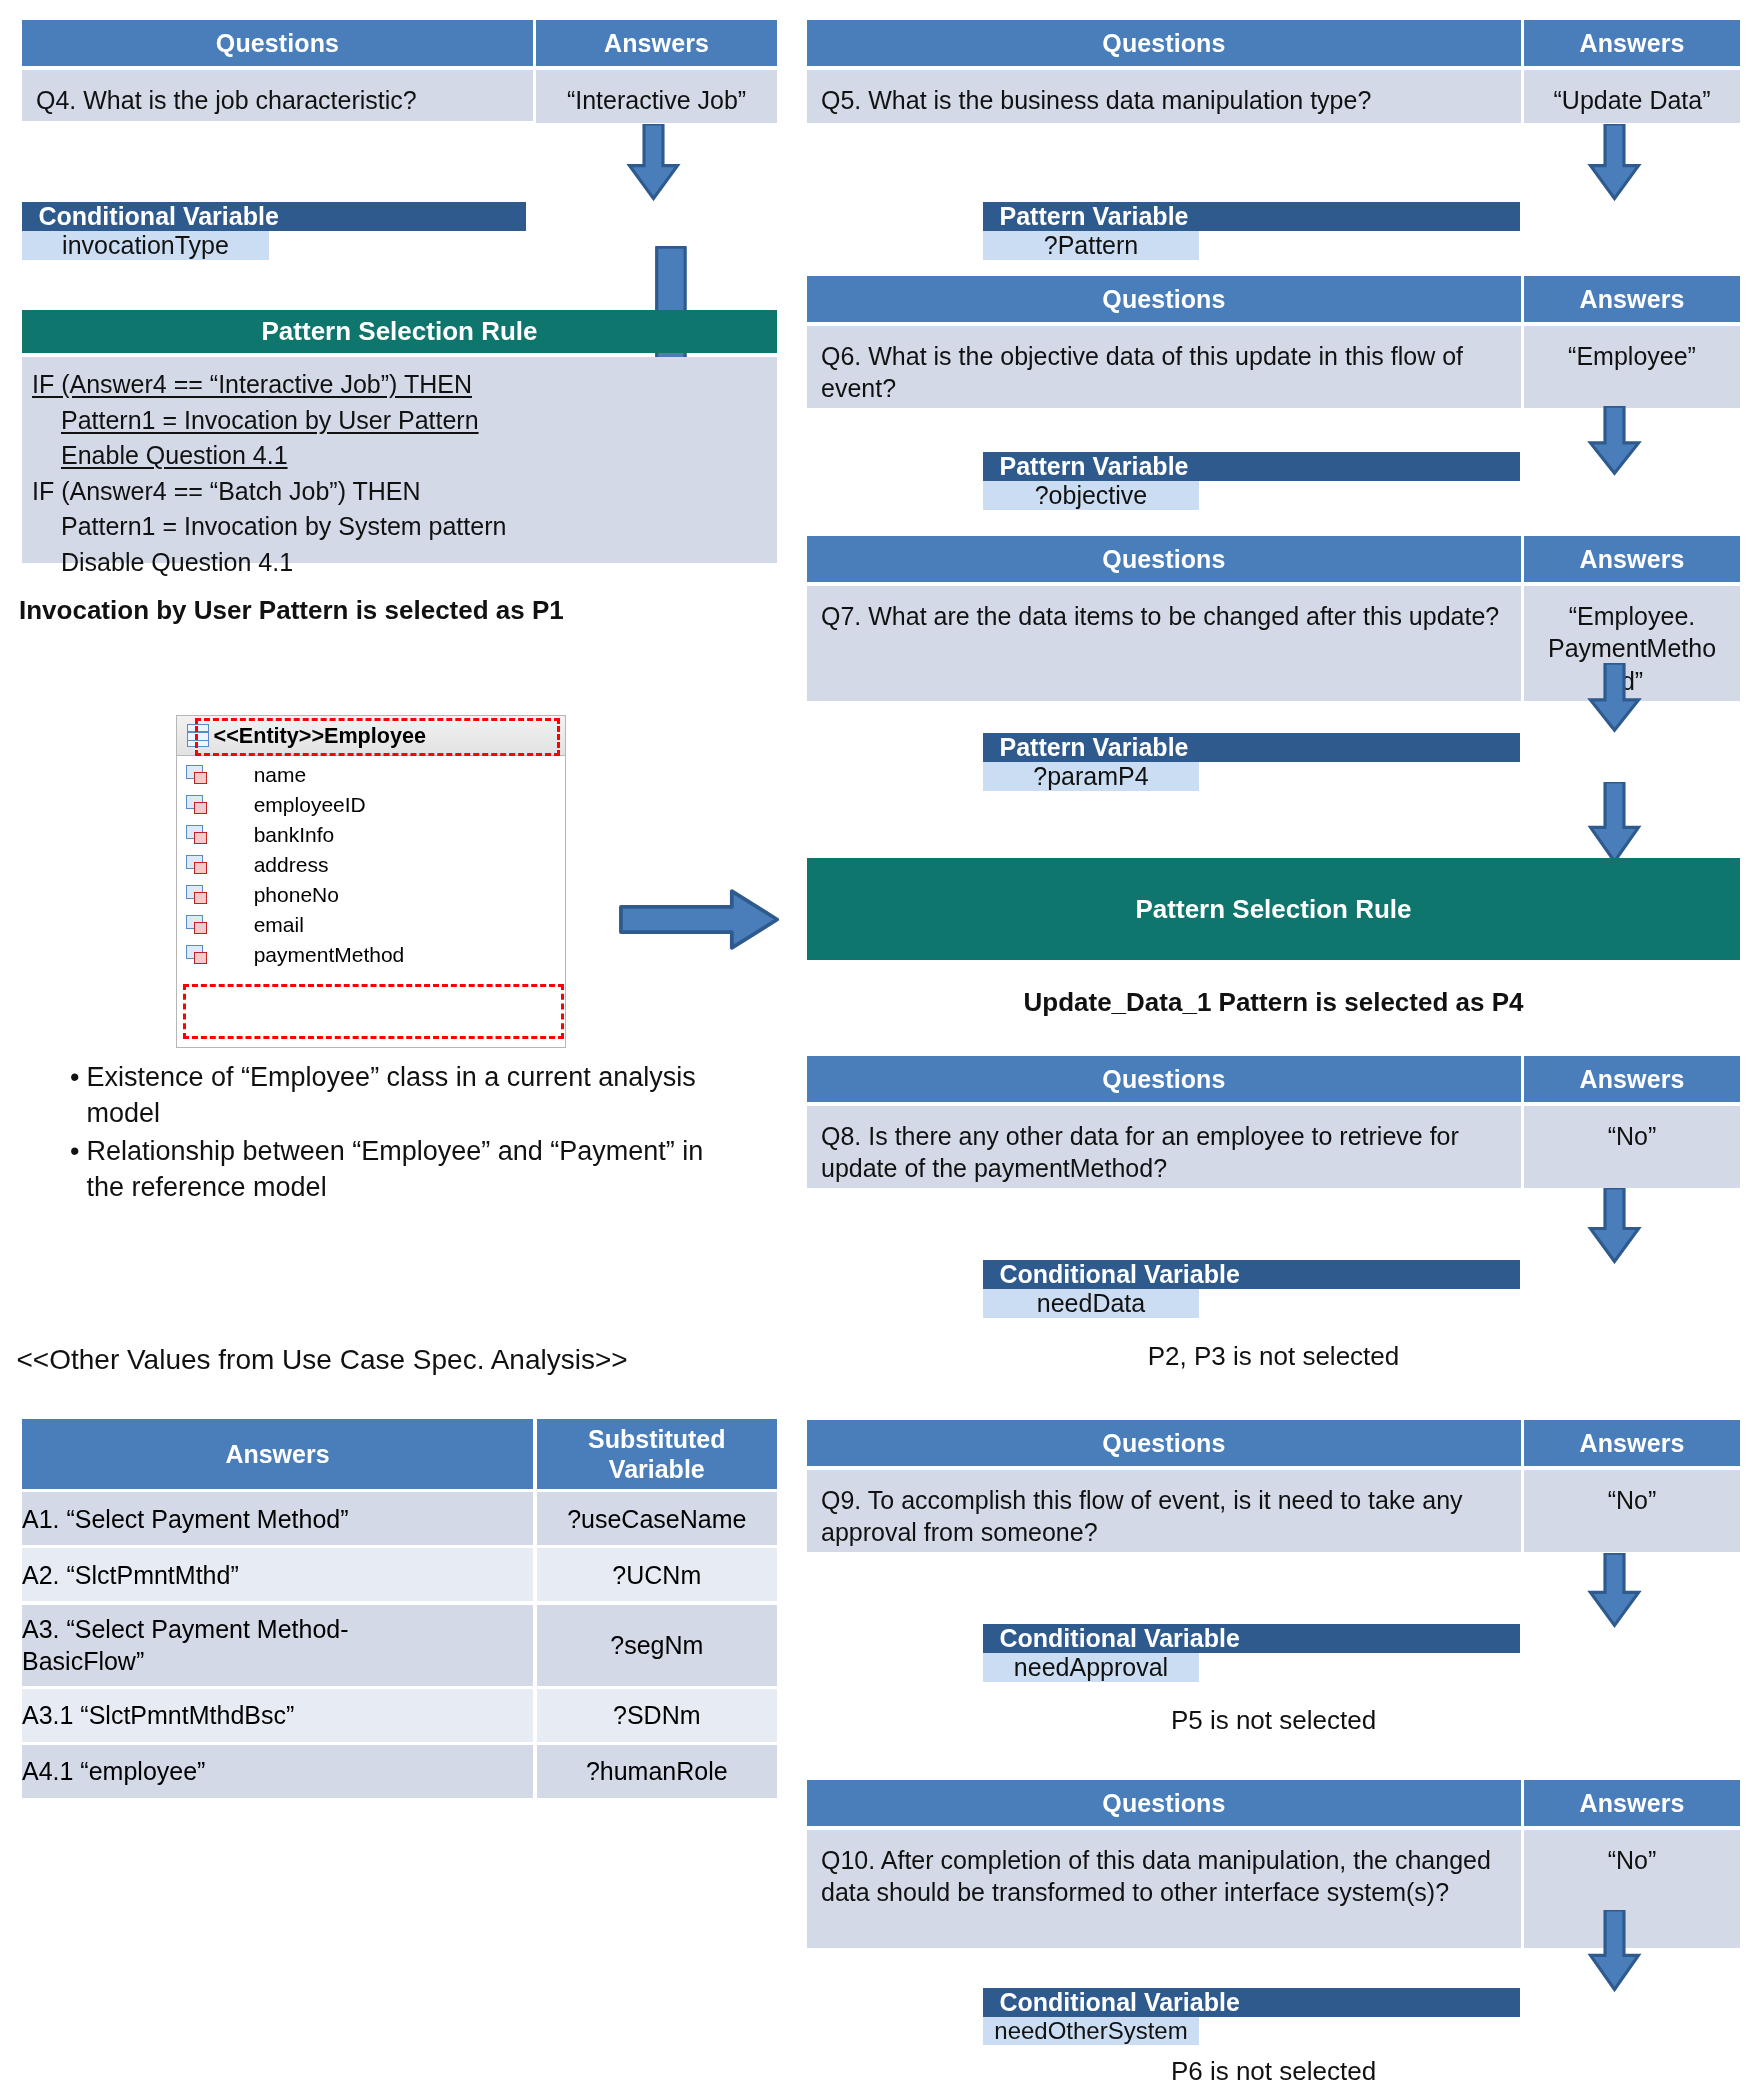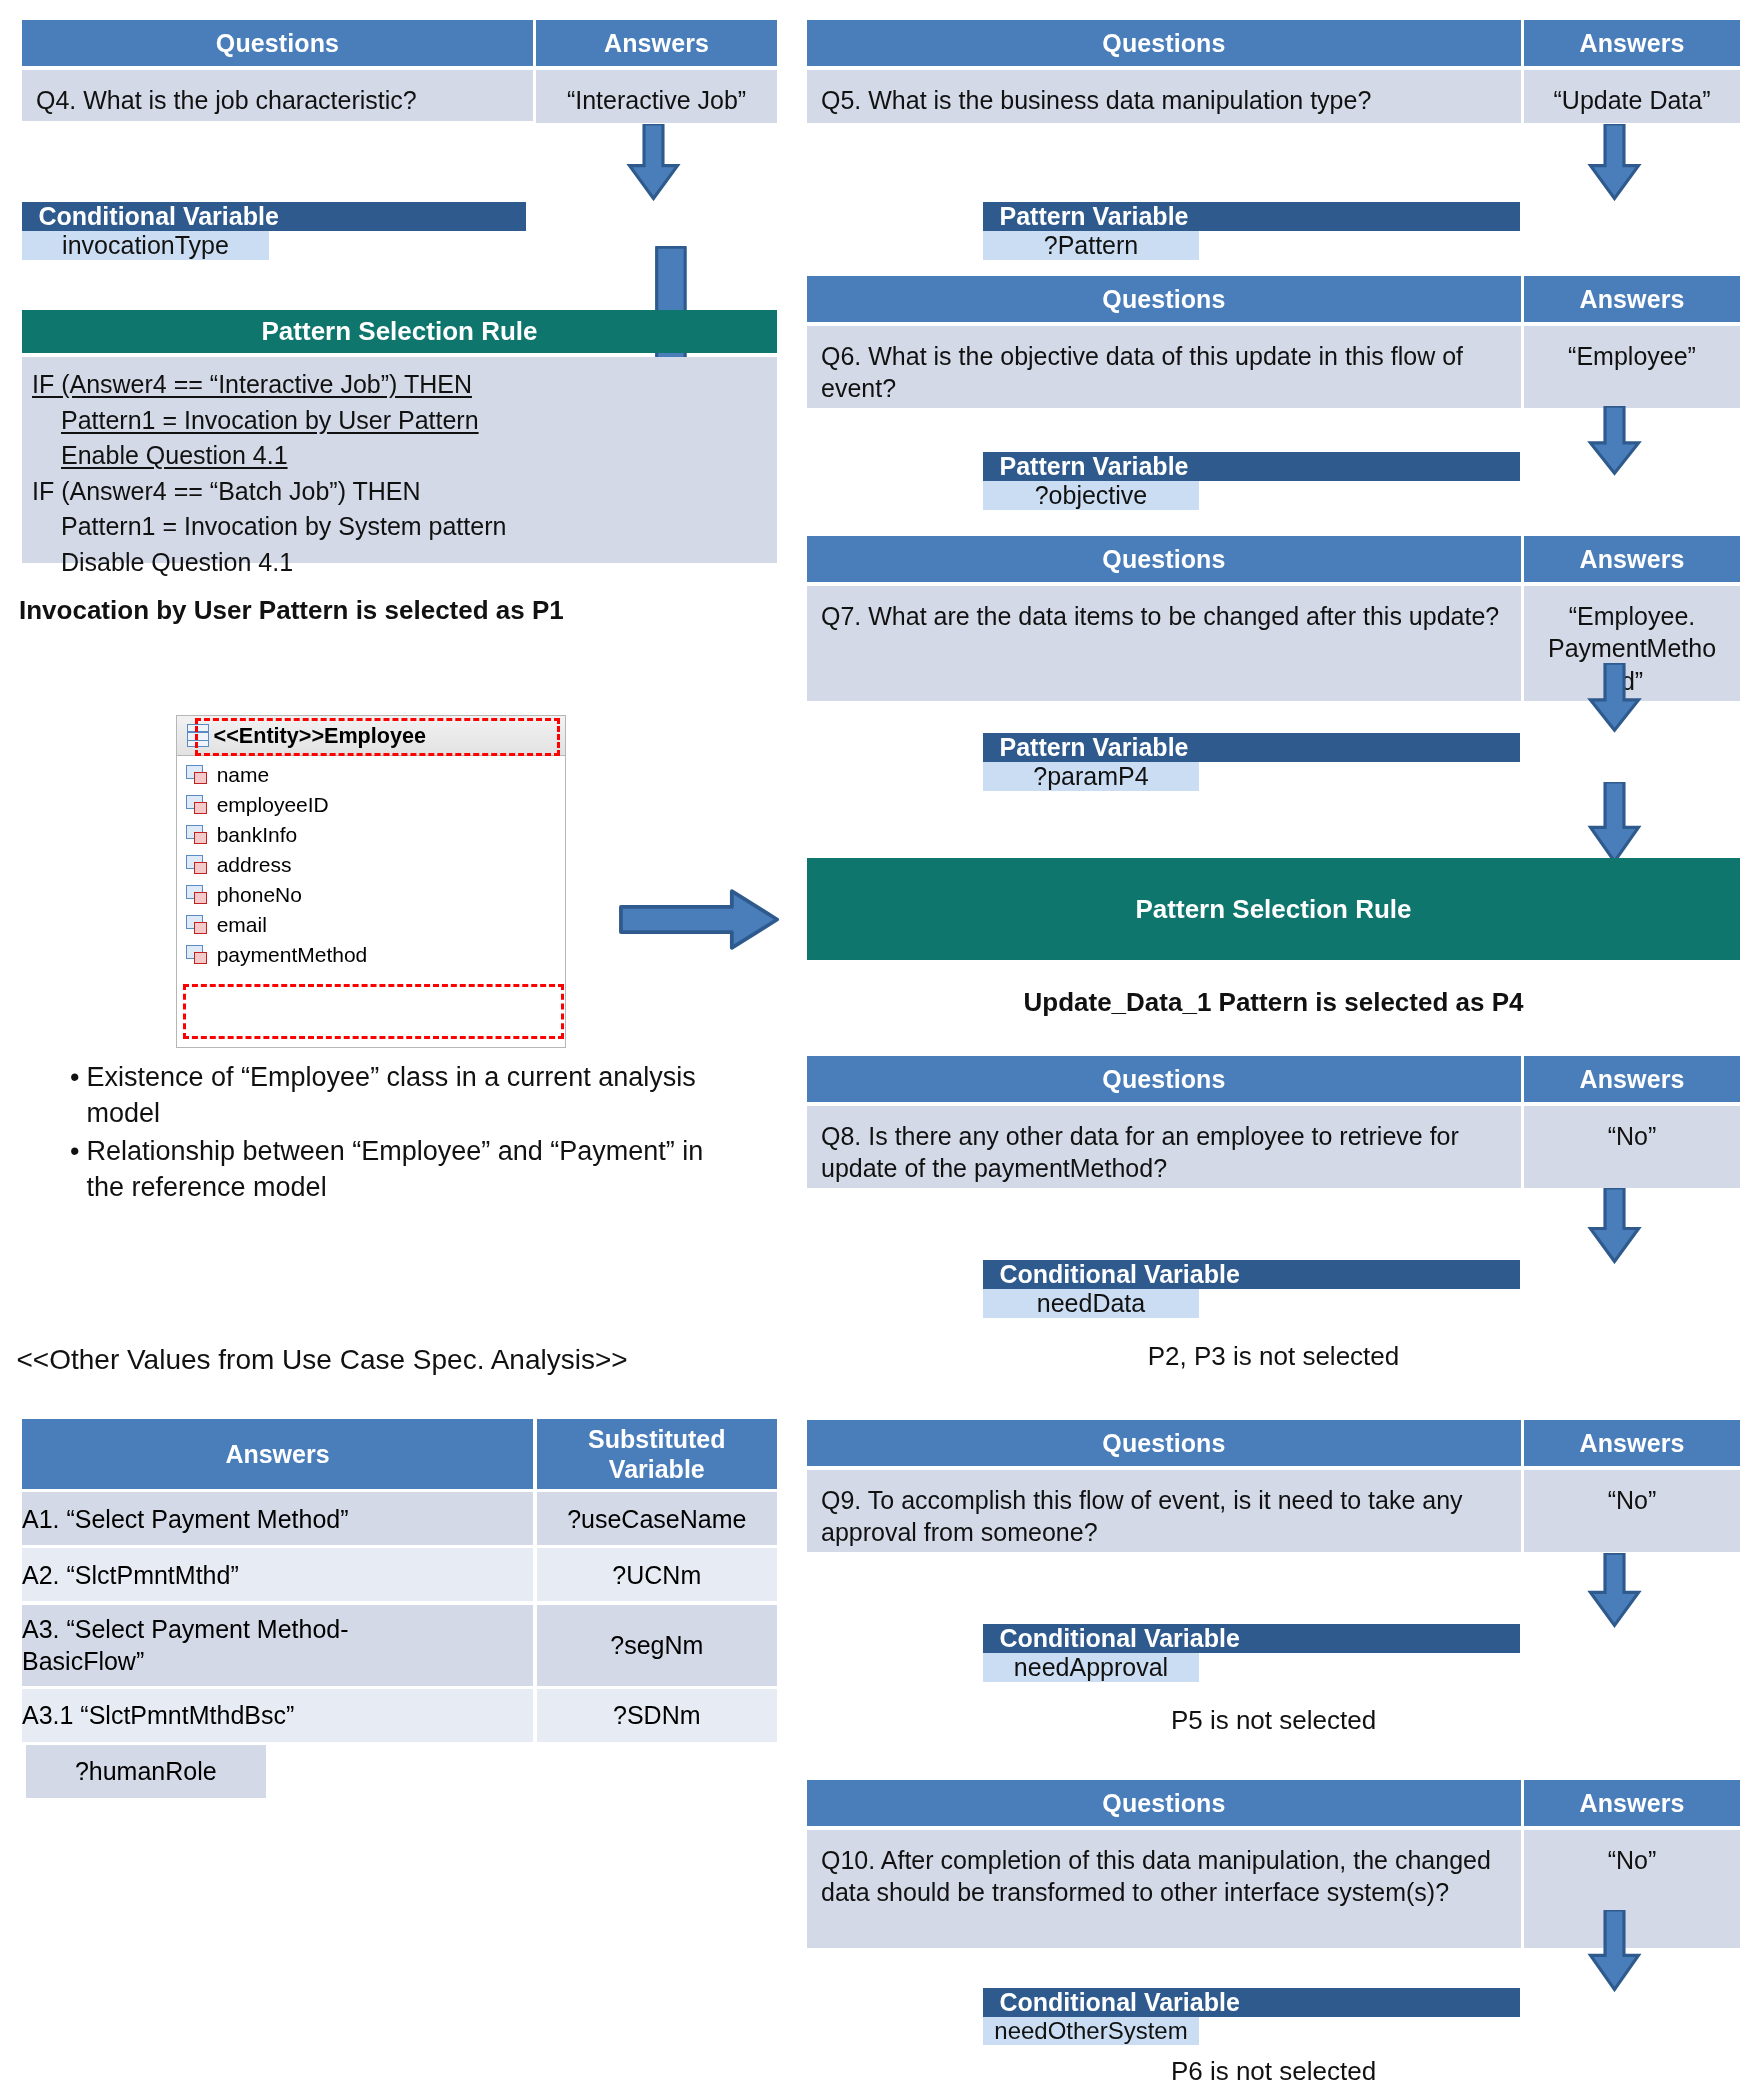--- a/index.html
+++ b/index.html
@@ -91,21 +91,21 @@
     border-bottom:0.6px solid #b6b6b6;
     display:flex;align-items:center;
     padding-left:10px;
     font-size:21.6px;font-weight:bold;color:#000;
   }
   .uml-body{padding:3.8px 0 6.3px 0;}
   .uml-attr{
     display:flex;align-items:center;
     height:30px;
     padding-left:9px;
-    font-size:21px;color:#000;
+    font-size:21px;color:#000;gap:37px;
   }
   .uml-attr .nm{margin-left:5.7px;}
   .ico-entity{
     width:21.6px;height:23px;flex:0 0 21.6px;margin-right:5px;
     border:1.3px solid #5A8BC4;background:#eef4fb;box-sizing:border-box;
     position:relative;
   }
   .ico-entity:before{content:"";position:absolute;left:0;right:0;top:6.3px;height:1.3px;background:#5A8BC4;}
   .ico-entity:after{content:"";position:absolute;left:0;right:0;bottom:5px;height:1.3px;background:#5A8BC4;}
   .ico-attr{
@@ -312,20 +312,21 @@
     <div class="hdiv"></div>
 
     <div class="sv-row even">
       <div class="c left" style="width:511px;height:53px;">A3.1 “SlctPmntMthdBsc”</div>
       <div class="vdiv"></div>
       <div class="c right" style="width:240px;height:53px;">?SDNm</div>
     </div>
     <div class="hdiv"></div>
 
     <div class="sv-row odd">
+      <div class="c left" style="width:511px;height:53px;">A4.1 “employee”</div>
       <div class="vdiv"></div>
       <div class="c right" style="width:240px;height:53px;">?humanRole</div>
     </div>
   </div>
 
   <div class="qa-table" style="left:807px;top:20px;width:933px;">
     <div class="qa-row">
       <div class="hdr" style="width:714px;height:46px;">Questions</div>
       <div style="width:3.2px;"></div>
       <div class="hdr" style="width:216px;height:46px;">Answers</div>

